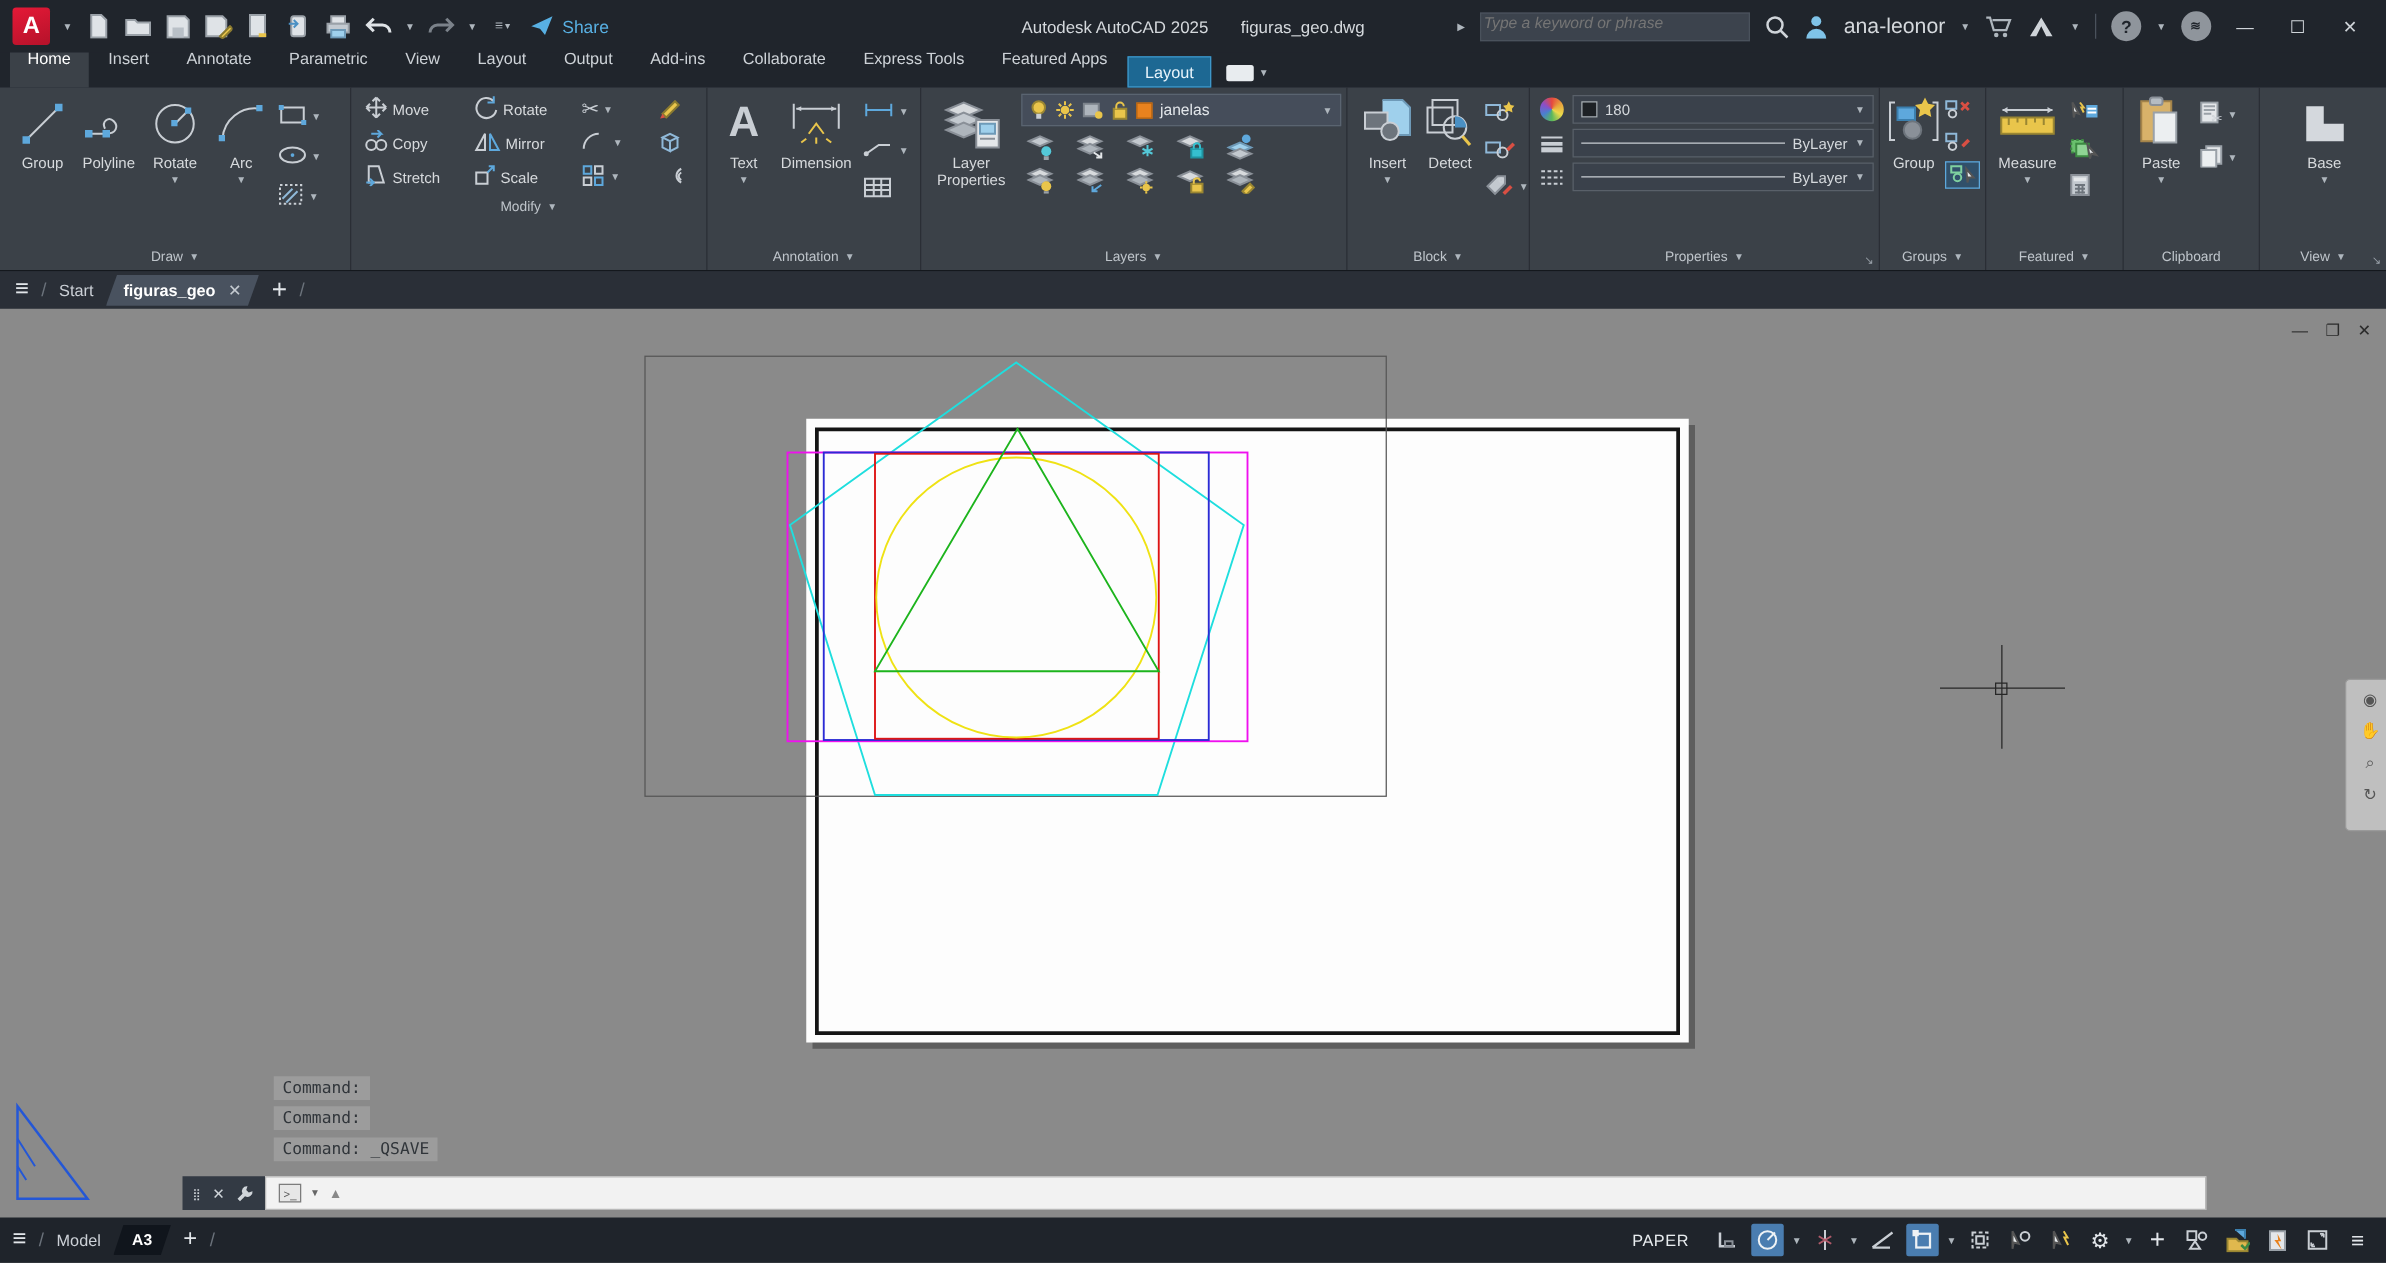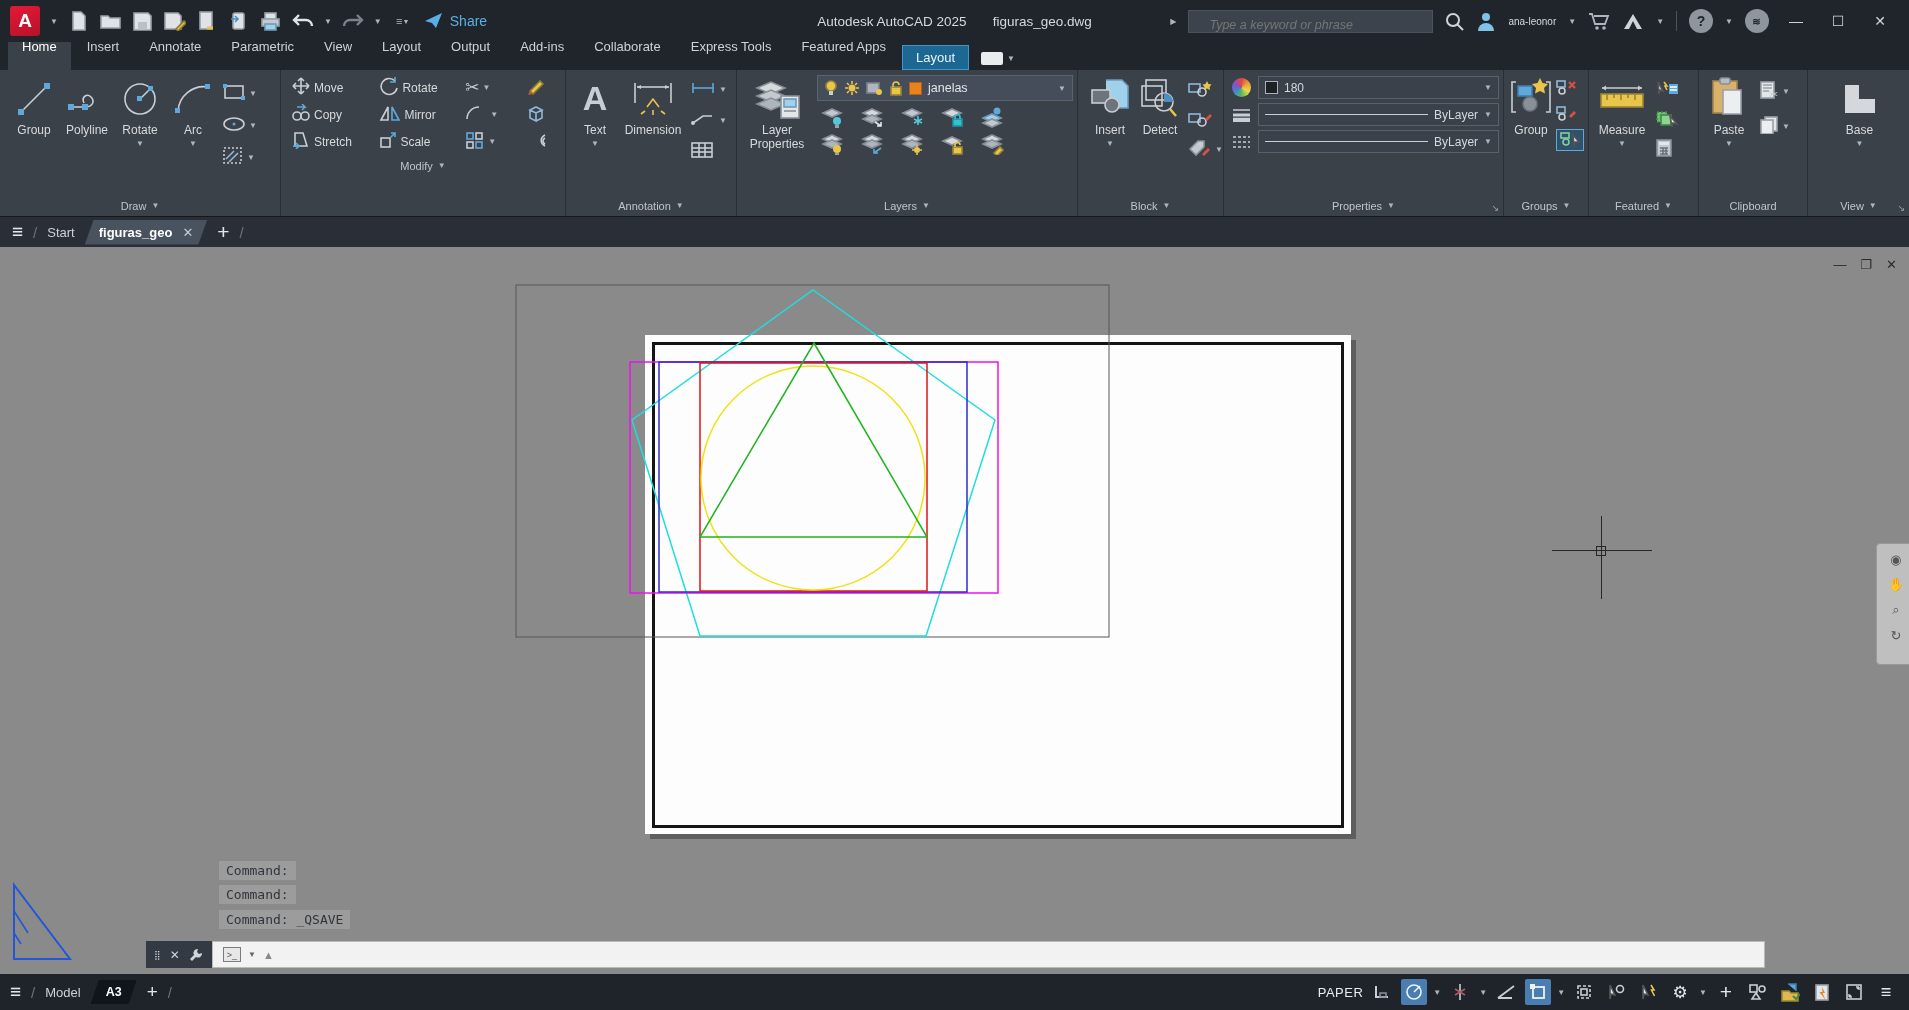--- a/index.html
+++ b/index.html
@@ -9,21 +9,21 @@
   
   .titlebar{height:42px;background:#20252c;display:flex;align-items:center;position:relative;color:#d5d9dd}
   .qat{display:flex;align-items:center;gap:10px;padding-left:10px}
   .alogo{width:30px;height:30px;background:linear-gradient(160deg,#e51937,#b5122a);border-radius:3px;
     color:#fff;font-weight:bold;font-size:19px;display:flex;align-items:center;justify-content:center}
   .caret{font-size:8px;color:#aeb6bd}
   .qico{width:22px;height:22px;display:flex;align-items:center;justify-content:center}
   .share{color:#58b0e3;font-size:14px;display:flex;gap:6px;align-items:center}
   .title-center{position:absolute;left:50%;transform:translateX(-50%);font-size:13.5px;display:flex;gap:26px;white-space:nowrap}
   .tb-right{margin-left:auto;display:flex;align-items:center;gap:12px;padding-right:14px}
-  .searchbox{width:245px;height:23px;background:#3c434d;border:1px solid #4a525c;display:flex;align-items:flex-end;padding:0 20px}
+  .searchbox{width:216px;height:23px;background:#3c434d;border:1px solid #4a525c;display:flex;align-items:flex-start;padding:0 2px}
   .searchbox input{background:transparent;border:none;outline:none;color:#aab3bc;font-style:italic;font-size:12.5px;width:100%;font-family:"Liberation Sans",sans-serif}
   .winbtn{width:30px;text-align:center;color:#cfd4d9;font-size:14px}
   .roundic{width:24px;height:24px;border-radius:50%;background:#8f959c;color:#20252c;display:flex;align-items:center;justify-content:center;font-weight:bold;font-size:14px}
   
   .rtabs{height:28px;background:#20252c;display:flex;align-items:flex-end;padding-left:8px;gap:2px}
   .rtab{padding:16px 14px;font-size:13px;color:#cdd2d7;white-space:nowrap}
   .rtab.active{background:#3b4148;color:#fff}
   .rtab.hl{background:#1d6893;border:1px solid #3e97c9;color:#e8f4fb;padding:4px 13px}
   .rtab-toggle{margin-left:10px;margin-bottom:5px;display:flex;align-items:center;gap:4px}
   .rtab-toggle .box{width:22px;height:13px;background:#e8ecef;border-radius:2px}
@@ -60,21 +60,21 @@
   .cmdgrip{width:66px;background:#333a44;display:flex;align-items:center;justify-content:space-evenly;color:#cfd4d9}
   .cmdinput{flex:1;background:#f2f2f2;display:flex;align-items:center;gap:7px;padding:0 10px;border:1px solid #b9b9b9}
   .cmdinput input{flex:1;border:none;outline:none;background:transparent;color:#6f6f6f;font-style:italic;font-family:"DejaVu Sans Mono",monospace;font-size:13.5px}
   .prompticon{width:18px;height:15px;border:1px solid #7c7c7c;background:#e7e7e7;color:#555;font-size:9px;display:flex;align-items:center;justify-content:center}
   
   .statusbar{height:36px;background:#1f242b;display:flex;align-items:center;color:#ccd1d7;padding:0 10px;gap:10px}
   .sb-right{margin-left:auto;display:flex;align-items:center;gap:6px}
   .sico{min-width:26px;height:26px;display:flex;align-items:center;justify-content:center;border-radius:2px}
   .sico.on{background:#4a7db0}
   .a3chip{background:#10151c;color:#fff;font-weight:bold;padding:5px 15px;font-size:12.5px;clip-path:polygon(8px 0,100% 0,calc(100% - 8px) 100%,0 100%)}
-  .paperlbl{font-size:13px;letter-spacing:.5px;color:#e8ecef;margin-right:0}
+  .paperlbl{font-size:13px;letter-spacing:.5px;color:#e8ecef;margin-right:12px}
   .hamb{font-size:19px;color:#e2e6ea}
 </style>
 </head>
 <body>
 
 <div class="titlebar">
   <div class="qat">
     <span class="alogo">A</span>
     <span class="caret">▼</span>
     <span class="qico ic">
@@ -148,21 +148,21 @@
       <input readonly="" placeholder="Type a keyword or phrase" style="">
     </div>
     <svg class="ic" width="19" height="19">
         <circle cx="8" cy="8" r="6" style="stroke:#cfd4d9;stroke-width:2"></circle>
         <line x1="12" y1="12" x2="18" y2="18" style="stroke:#cfd4d9;stroke-width:2"></line>
       </svg>
     <svg width="20" height="20">
         <circle cx="10" cy="6" r="4" fill="#7fc3e8"></circle>
         <path d="M2 20 a8 8 0 0 1 16 0 z" fill="#7fc3e8"></path>
       </svg>
-    <span style="font-size:10px">ana-leonor</span>
+    <span style="font-size:17px">ana-leonor</span>
     <span class="caret">▼</span>
     <svg class="ic" width="22" height="19">
         <path d="M1 2 h3 l3 10 h10 l3 -8 h-14" style="stroke:#aeb6bd;stroke-width:1.8"></path>
         <circle cx="9" cy="16" r="1.8" style="fill:#aeb6bd;stroke:none"></circle>
         <circle cx="16" cy="16" r="1.8" style="fill:#aeb6bd;stroke:none"></circle>
       </svg>
     <svg class="ic" width="22" height="17">
         <path d="M2 16 L11 1 L20 16 h-5 l-4 -8 -4 8 z" style="fill:#cfd4d9;stroke:none"></path>
       </svg>
     <span class="caret">▼</span>

